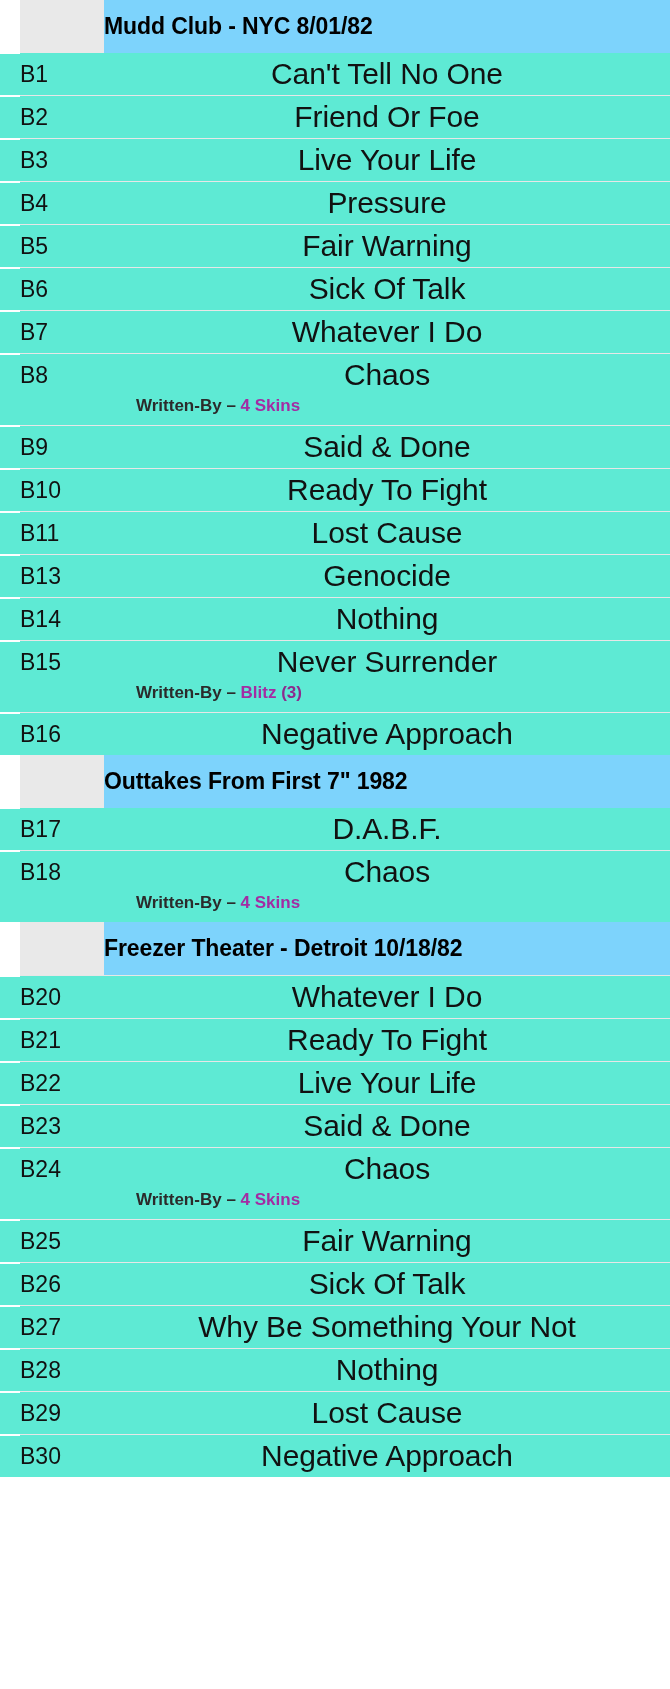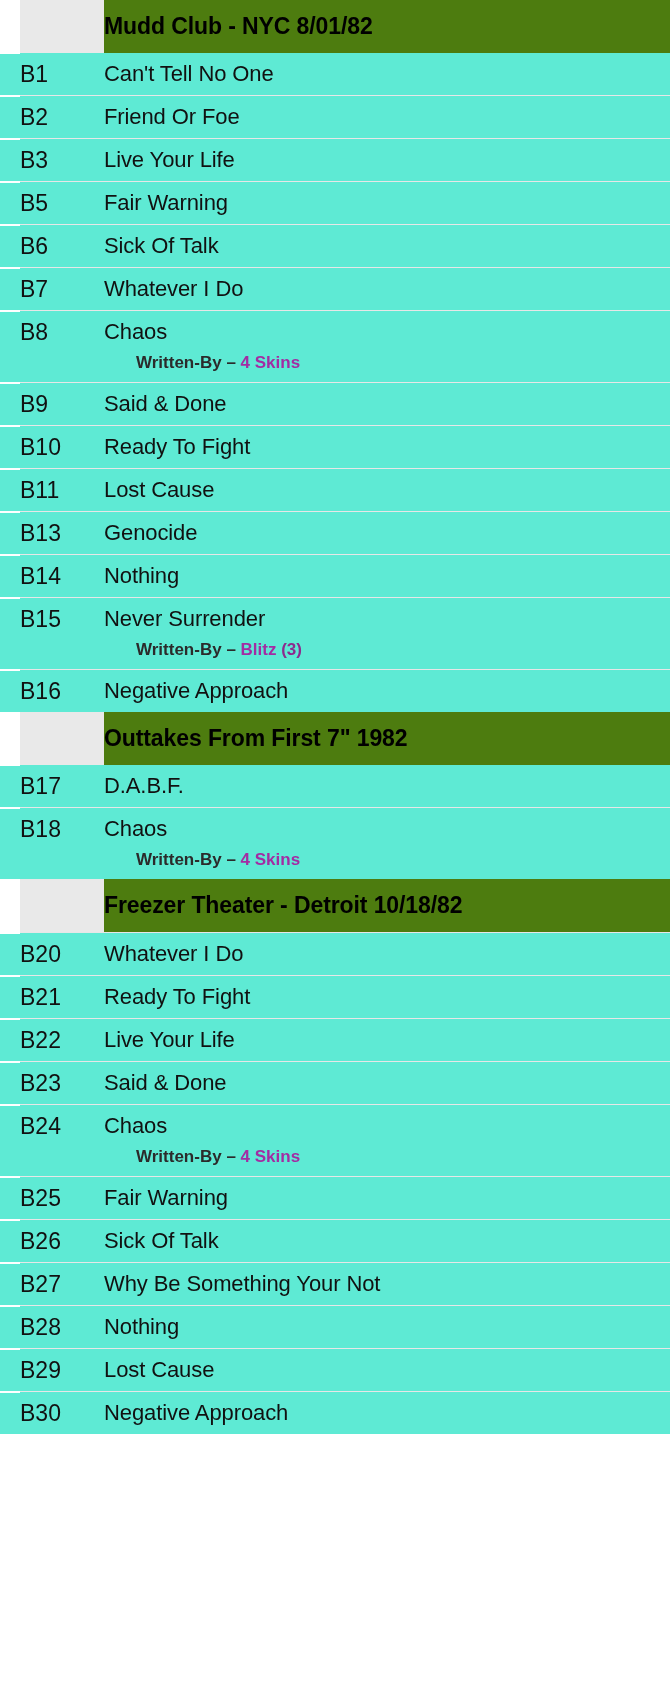--- a/index.html
+++ b/index.html
@@ -17,21 +17,21 @@
   }
 
   #tracklist {
     width: 670px;
     border-collapse: collapse;
     table-layout: fixed;
   }
 
   
   tr.section-row > td {
-    background: #4d7c0f;
+    background: #7dd3fc;
     padding: 0;
     border: 0;
   }
   tr.section-row td.pos-cell {
     width: 104px;
     background: #ffffff;
   }
   .section-title {
     display: block;
     font-size: 23px;
@@ -89,27 +89,28 @@
     line-height: 42px;
     height: 42px;
     color: #111111;
     white-space: nowrap;
   }
 
   .title-cell { padding: 0; }
 
   .title {
     display: block;
-    font-size: 22px;
+    font-size: 30px;
     line-height: 42px;
     height: 42px;
     color: #111111;
     letter-spacing: -0.1px;
     white-space: nowrap;
     overflow: hidden;
+    text-align: center;
   }
 
   .credits {
     display: block;
     padding-left: 32px;
     padding-bottom: 9px;
     font-size: 17px;
     line-height: 20px;
     color: #2b2b2b;
     white-space: nowrap;
@@ -157,20 +158,28 @@
       <tr class="track-row">
         <td class="pos-cell">
           <span class="pos">B3</span>
         </td>
         <td class="title-cell">
           <span class="title">Live Your Life</span>
         </td>
       </tr>
       <tr class="track-row">
         <td class="pos-cell">
+          <span class="pos">B4</span>
+        </td>
+        <td class="title-cell">
+          <span class="title">Pressure</span>
+        </td>
+      </tr>
+      <tr class="track-row">
+        <td class="pos-cell">
           <span class="pos">B5</span>
         </td>
         <td class="title-cell">
           <span class="title">Fair Warning</span>
         </td>
       </tr>
       <tr class="track-row">
         <td class="pos-cell">
           <span class="pos">B6</span>
         </td>

